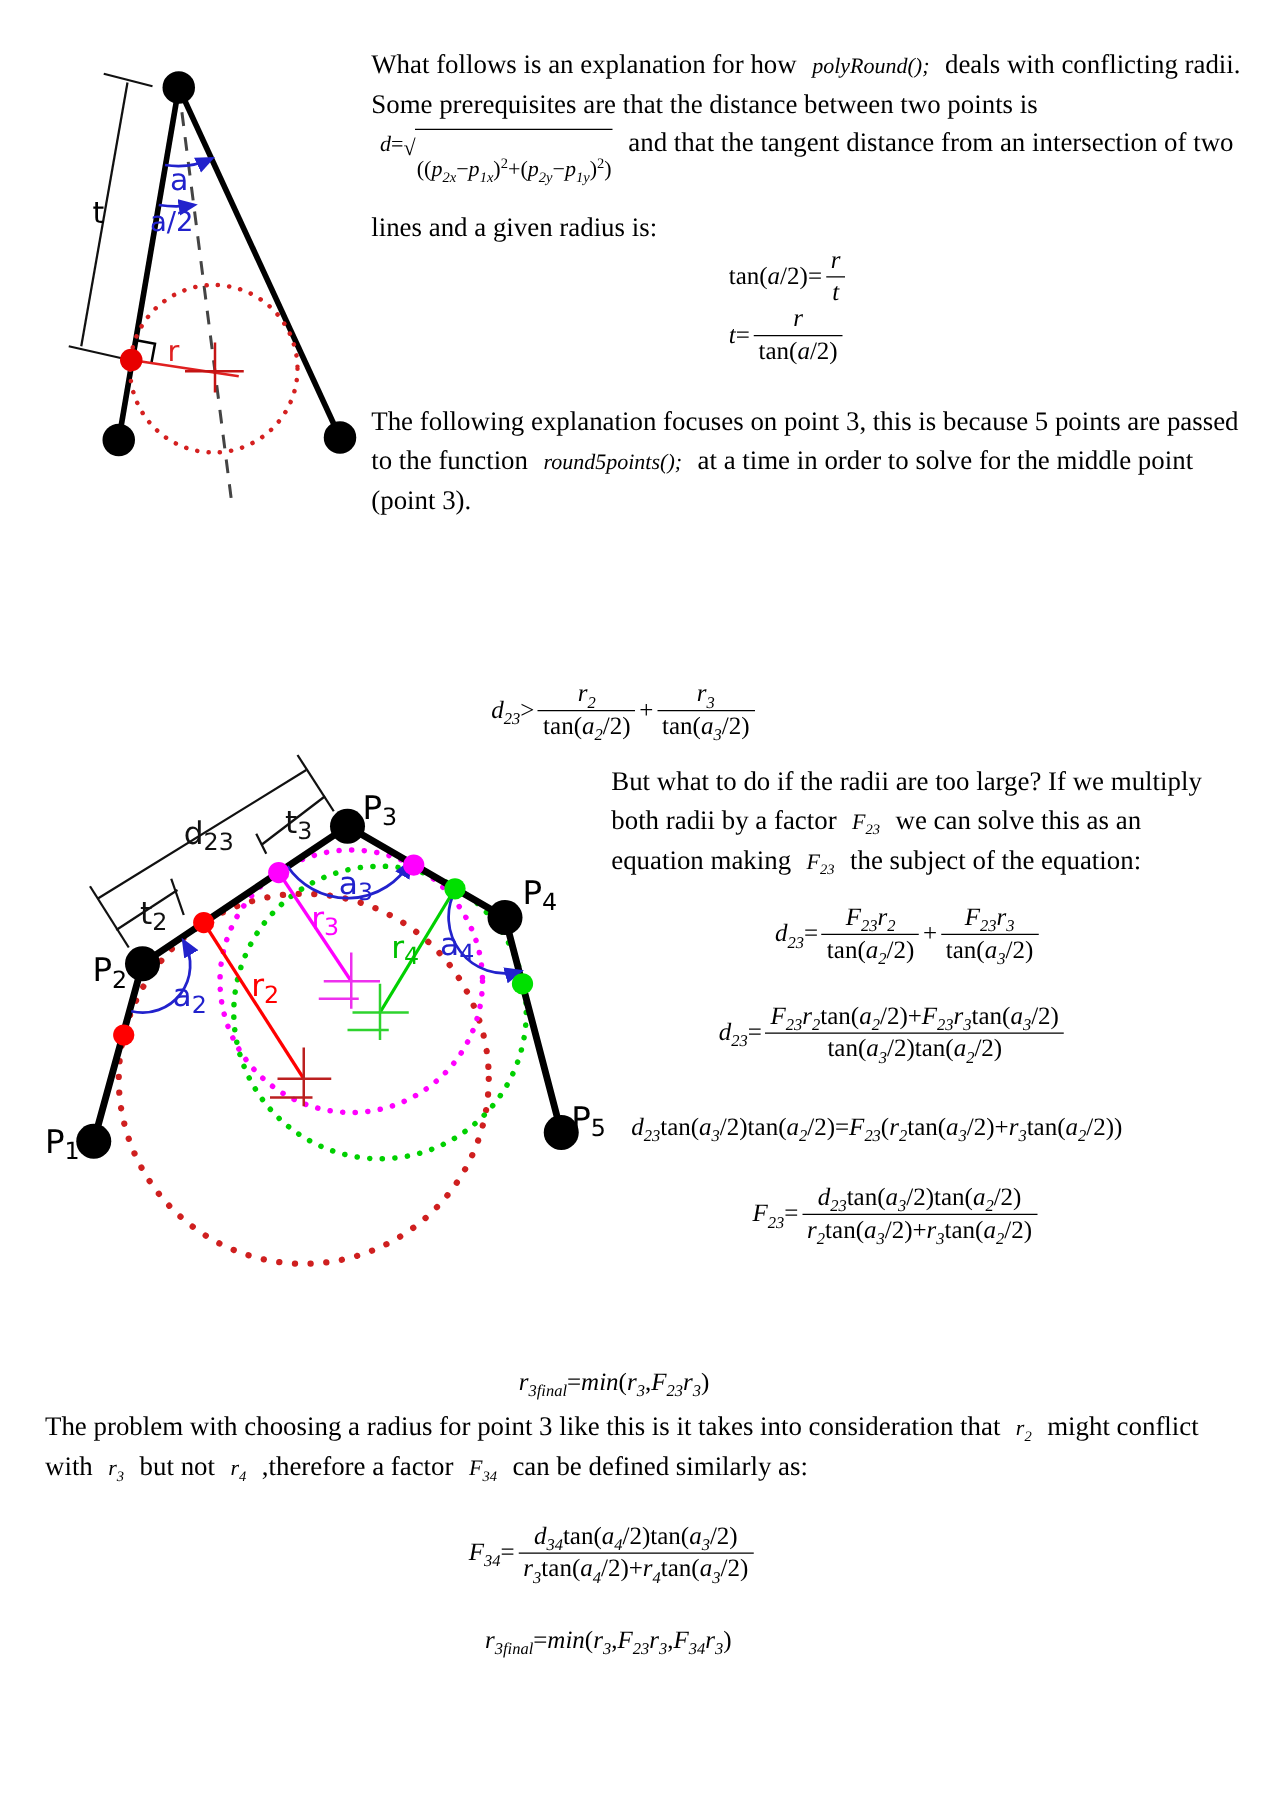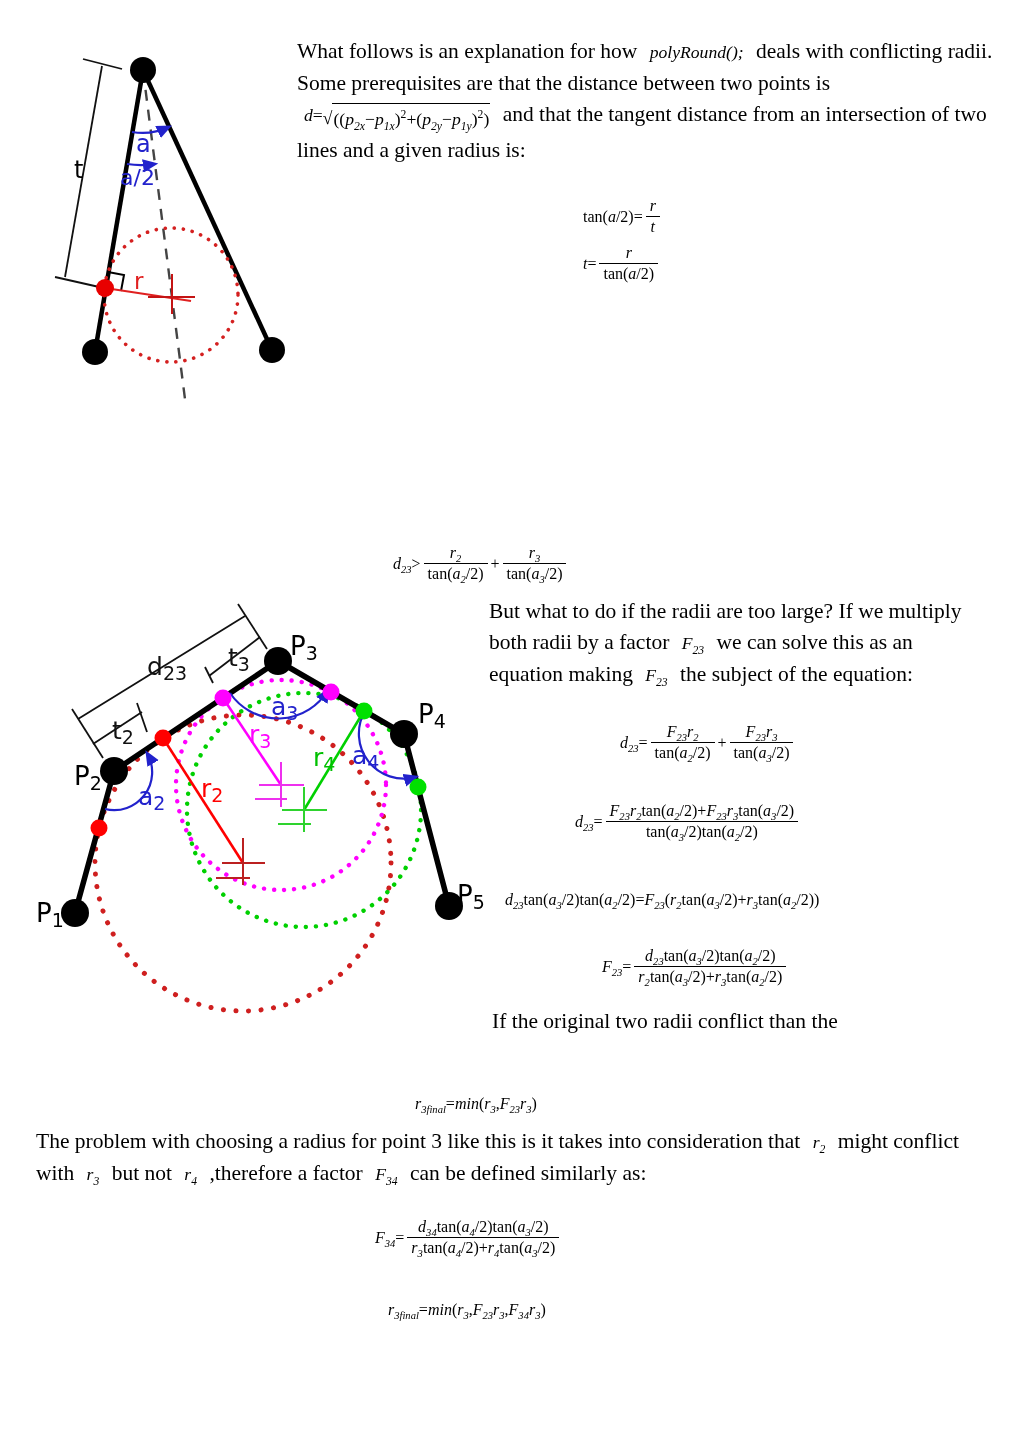--- a/index.html
+++ b/index.html
@@ -3,28 +3,28 @@
 <meta charset="utf-8">
 <style>
   html,body{margin:0;padding:0;background:#888;}
   #page{position:relative;width:1013px;height:1441px;background:#ffffff;overflow:hidden;
         font-family:"Liberation Serif",serif;color:#000;}
   .para{position:absolute;font-size:21.5px;line-height:31px;text-align:left;}
   .imath{font-size:0.82em;margin:16px 7px;white-space:nowrap;}
   .math .it{font-style:italic;}
   .math sub{font-size:66%;line-height:0;}
   .math sup{font-size:66%;line-height:0;}
-  .formula{position:absolute;font-size:16px;display:flex;align-items:center;white-space:nowrap;
+  .formula{position:absolute;font-size:20px;display:flex;align-items:center;white-space:nowrap;
            font-family:"Liberation Serif",serif;justify-content:space-between;}
   .frac{display:inline-flex;flex-direction:column;text-align:center;margin:0 3px;line-height:1.25;}
   .frac .num{display:block;border-bottom:1.5px solid #000;padding:0 4px;}
   .frac .den{display:block;padding:0 4px;}
   .sqrt-wrap{display:inline-flex;align-items:flex-start;vertical-align:-3px;}
   .sqrt-rad{font-style:normal;}
-  .sqrt-body{border-top:1.5px solid #000;padding:0 1px;}
+  .sqrt-body{border-top:1.5px solid #000;padding:16px 1px;}
   svg{position:absolute;overflow:visible;}
   svg text{font-family:"DejaVu Sans",sans-serif;}
   .ss{font-size:19px;}
 </style>
 </head>
 <body>
 
 <div id="page">
 
   <svg style="left:36px;top:48px" width="270" height="370" viewBox="0 0 270 370">
@@ -80,37 +80,38 @@
     </div>
   <div class="formula math" style="left:583px;top:243px">
       <span class="it">t</span>
       <span class="rm">=</span>
       <span class="frac">
         <span class="num"><span class="it">r</span></span>
         <span class="den"><span class="rm">tan(</span><span class="it">a</span><span class="rm">/2)</span></span>
       </span>
     </div>
 
+  <div class="para math" style="left:297px;top:322px;width:700px">The following explanation focuses on point 3, this is because 5 points are passed to the function <span class="imath math"><span class="it">round5points</span><span class="it">();</span></span> at a time in order to solve for the middle point (point 3).</div>
 
 
   <div class="formula math" style="left:393px;top:543px">
       <span class="it">d<sub>23</sub></span>
       <span class="rm">&gt;</span>
       <span class="frac">
         <span class="num"><span class="it">r<sub>2</sub></span></span>
         <span class="den"><span class="rm">tan(</span><span class="it">a<sub>2</sub></span><span class="rm">/2)</span></span>
       </span>
       <span class="rm">+</span>
       <span class="frac">
         <span class="num"><span class="it">r<sub>3</sub></span></span>
         <span class="den"><span class="rm">tan(</span><span class="it">a<sub>3</sub></span><span class="rm">/2)</span></span>
       </span>
     </div>
 
-  <div class="para math" style="left:489px;top:596px;width:480px">But what to do if the radii are too large? If we multiply both radii by a factor <span class="imath math"><span class="it">F<sub>23</sub></span></span> we can solve this as an equation making <span class="imath math"><span class="it">F<sub>23</sub></span></span> the subject of the equation:</div>
+  <div class="para math" style="left:489px;top:610px;width:480px">But what to do if the radii are too large? If we multiply both radii by a factor <span class="imath math"><span class="it">F<sub>23</sub></span></span> we can solve this as an equation making <span class="imath math"><span class="it">F<sub>23</sub></span></span> the subject of the equation:</div>
 
   <div class="formula math" style="left:620px;top:722px">
       <span class="it">d<sub>23</sub></span>
       <span class="rm">=</span>
       <span class="frac">
         <span class="num"><span class="it">F<sub>23</sub></span><span class="it">r<sub>2</sub></span></span>
         <span class="den"><span class="rm">tan(</span><span class="it">a<sub>2</sub></span><span class="rm">/2)</span></span>
       </span>
       <span class="rm">+</span>
       <span class="frac">
@@ -146,21 +147,20 @@
     </div>
   <div class="formula math" style="left:602px;top:946px">
       <span class="it">F<sub>23</sub></span>
       <span class="rm">=</span>
       <span class="frac">
         <span class="num"><span class="it">d<sub>23</sub></span><span class="rm">tan(</span><span class="it">a<sub>3</sub></span><span class="rm">/2)tan(</span><span class="it">a<sub>2</sub></span><span class="rm">/2)</span></span>
         <span class="den"><span class="it">r<sub>2</sub></span><span class="rm">tan(</span><span class="it">a<sub>3</sub></span><span class="rm">/2)+</span><span class="it">r<sub>3</sub></span><span class="rm">tan(</span><span class="it">a<sub>2</sub></span><span class="rm">/2)</span></span>
       </span>
     </div>
 
-  <div class="para math" style="left:492px;top:1006px;width:500px">If the original two radii conflict than the</div>
 
   <div class="formula math" style="left:415px;top:1095px">
       <span class="it">r<sub>3final</sub></span>
       <span class="rm">=</span>
       <span class="it">min</span>
       <span class="rm">(</span>
       <span class="it">r<sub>3</sub></span>
       <span class="rm">,</span>
       <span class="it">F<sub>23</sub></span>
       <span class="it">r<sub>3</sub></span>

